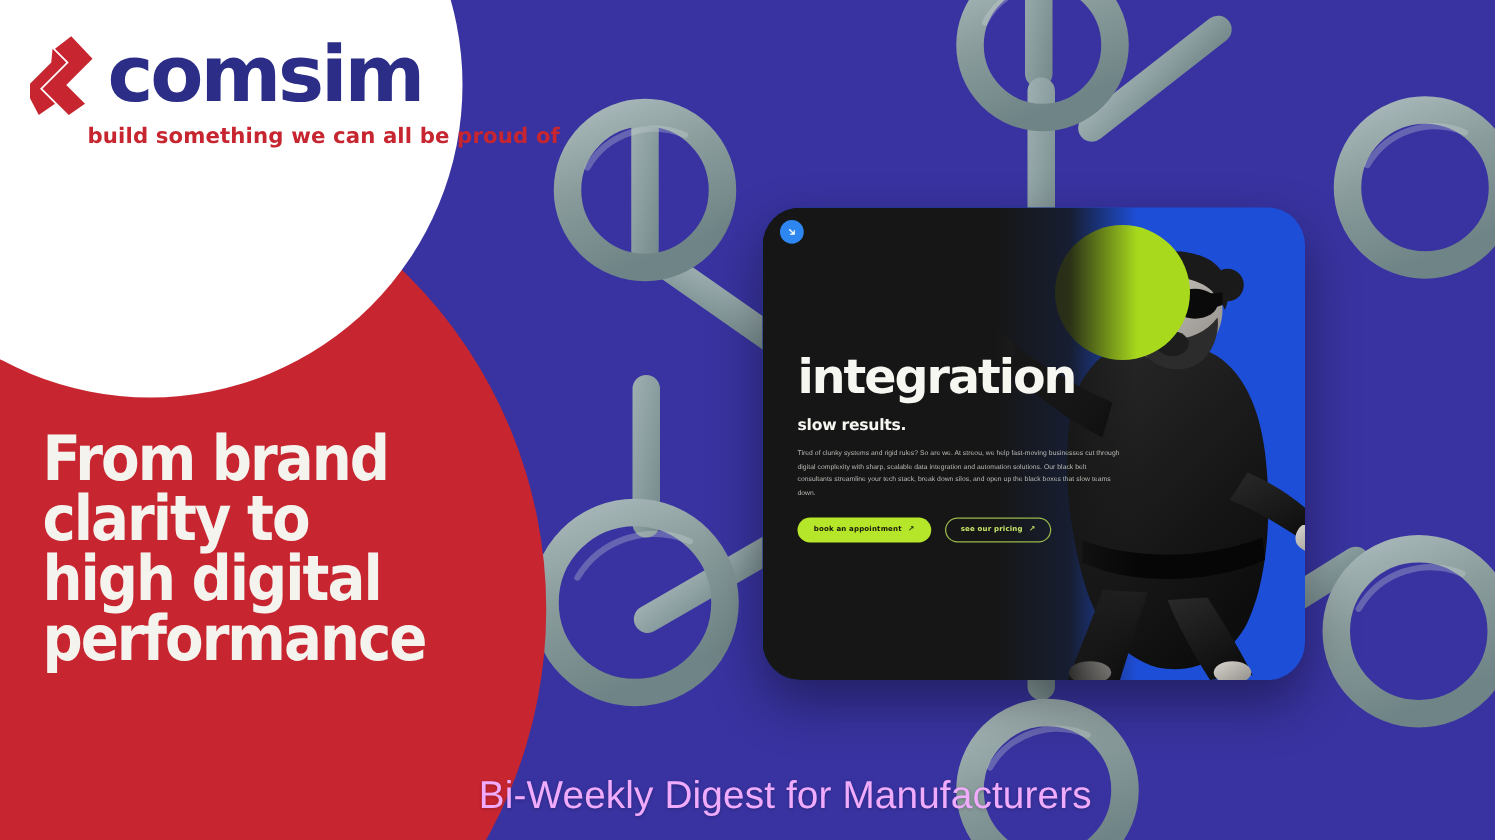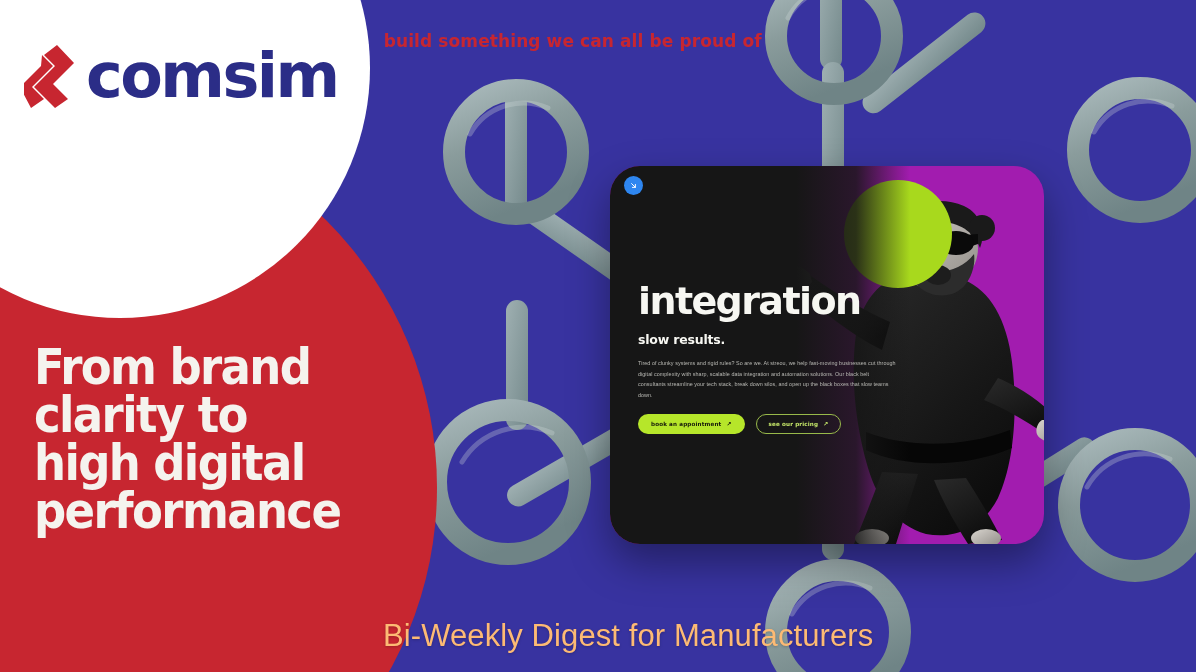--- a/index.html
+++ b/index.html
@@ -31,21 +31,21 @@
     left:-130px;top:-182px;
     width:500px;height:500px;
     background:#ffffff;
     border-radius:50%;
   }
 
   
   .logo{
     position:absolute;left:24px;top:26px;
     width:300px;height:100px;
-    display:flex;flex-direction:row;
+    display:flex;flex-direction:column;
   }
   .logo-row{display:flex;align-items:center;gap:6px;}
   .logo-mark{width:54px;height:68px;flex:none;}
   .logo-word{
     font-family:"DejaVu Sans", sans-serif;
     font-weight:700;
     font-size:62px;
     letter-spacing:-2.5px;
     color:#2b2d87;
     line-height:0.92;
@@ -73,35 +73,35 @@
     line-height:0.96;
     letter-spacing:-1.8px;
     transform:scaleX(0.90);
     transform-origin:left top;
   }
   .headline .hl{display:block;white-space:nowrap;}
 
   
   .caption{
     position:absolute;left:383px;top:618px;
-    color:#fdba74;
+    color:#f0abfc;
     font-family:"Liberation Sans", sans-serif;
     font-weight:400;
     font-size:31px;
     letter-spacing:0.1px;
     white-space:nowrap;
     text-shadow:0 1px 3px rgba(0,0,0,.22);
   }
 
   
   .mock{
     position:absolute;left:610px;top:166px;
     width:434px;height:378px;
     border-radius:30px;
-    background:#a21caf;
+    background:#1d4ed8;
     overflow:hidden;
     box-shadow:0 18px 42px rgba(0,0,0,.38);
   }
   .mock-lime{
     position:absolute;right:92px;top:14px;
     width:108px;height:108px;border-radius:50%;
     background:#a8d91d;
   }
   .mock-photo{
     position:absolute;right:-14px;top:16px;

